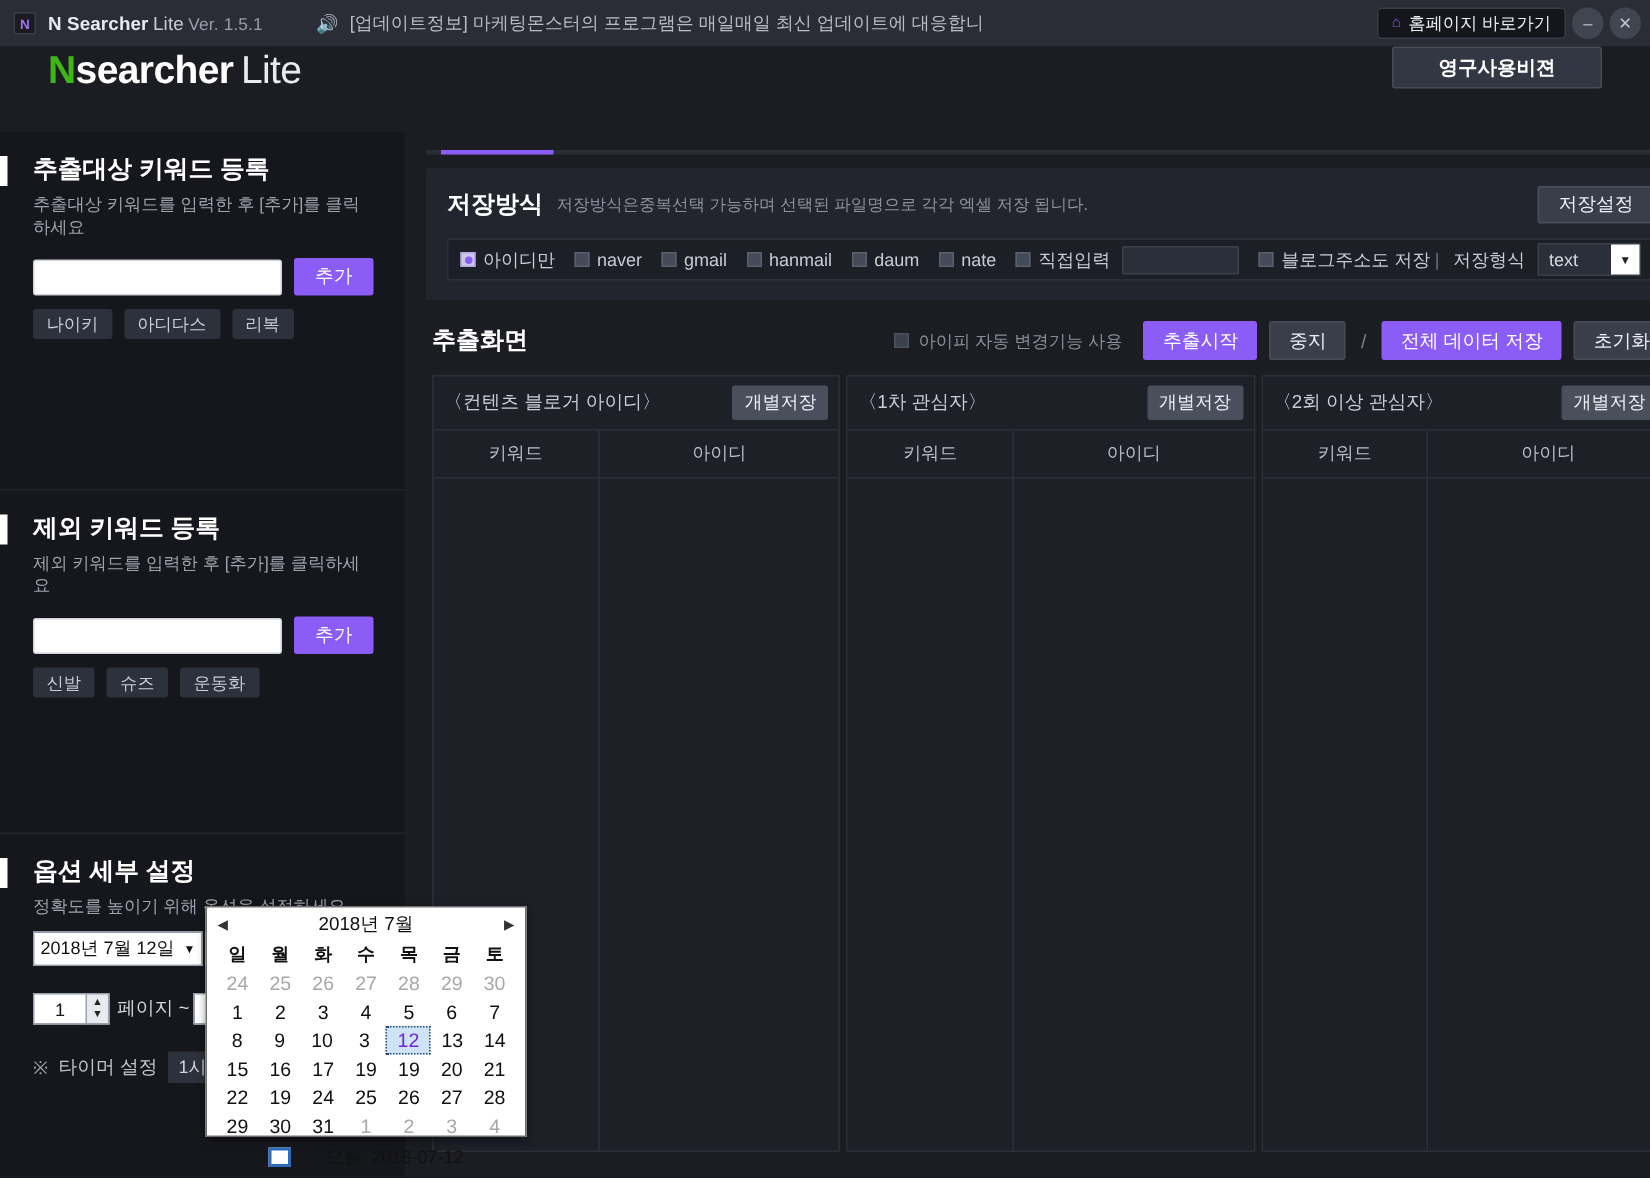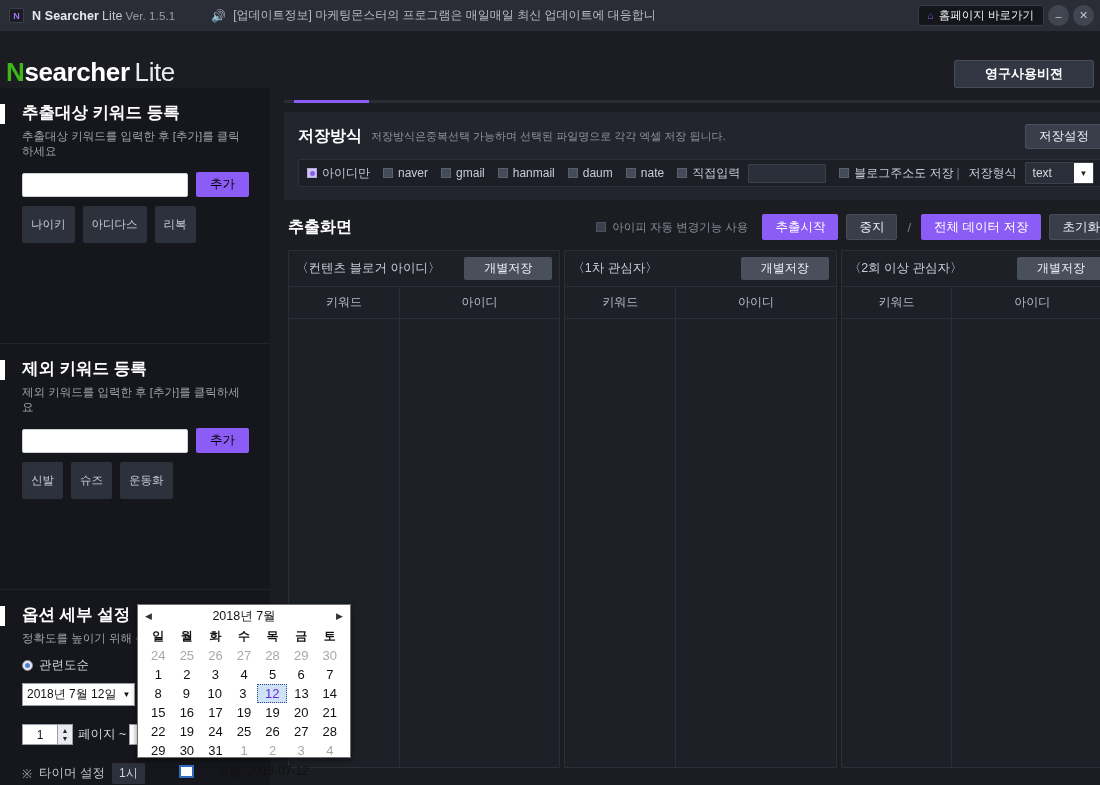--- a/index.html
+++ b/index.html
@@ -37,21 +37,21 @@
     height:21px;display:flex;align-items:center;gap:5px;padding:0 9px;
     font-size:11.5px;color:#eceef4;
   }
   .home-ico{color:#8b5cf6;font-size:10px;line-height:1}
   .win-btn{
     width:21px;height:21px;border-radius:50%;background:#41454f;
     color:#c2c5cf;font-size:11px;display:flex;align-items:center;justify-content:center;
   }
 
   
-  .brandbar{height:57px;background:#1b1d23;display:flex;align-items:flex-end;padding:0 6px;position:relative}
+  .brandbar{height:57px;background:#1b1d23;display:flex;align-items:flex-start;padding:0 32px;position:relative}
   .brand{font-size:26px;letter-spacing:-.4px;white-space:nowrap}
   .brand .n{color:#3fb618;font-weight:bold}
   .brand .searcher{color:#ffffff;font-weight:bold}
   .brand .lite{color:#e9ebf1;font-weight:normal;margin-left:5px}
   .brand-right{margin-left:auto;display:flex;align-items:center;gap:14px}
   .welcome{font-size:12.5px;color:#cfd2dc;white-space:nowrap}
   .welcome .hw{color:#a274f5;font-weight:bold;letter-spacing:.3px}
   .welcome .sep{color:#ffffff;margin:0 3px;font-weight:bold}
   .welcome .won{color:#a274f5;font-weight:bold}
   .license-btn{
@@ -70,26 +70,26 @@
   .accent{position:absolute;left:0;top:16px;width:5px;height:20px;background:#ffffff}
   .side-h{font-size:16.5px;font-weight:bold;color:#ffffff;margin:0 0 5px}
   .side-sub{font-size:11.5px;color:#9ea2ae;margin:0 0 13px}
   .inp-row{display:flex;gap:8px;align-items:center}
   .txt-inp{
     width:166px;height:24px;background:#ffffff;border:1px solid #cfd2d8;border-radius:2px;
     font-size:12px;color:#222;padding:0 5px;font-family:"Liberation Sans",sans-serif;
   }
   .add-btn{
     width:53px;height:25px;background:#8b5cf6;border:none;border-radius:2px;
-    color:#000000;font-size:12.5px;font-family:"Liberation Sans",sans-serif;
+    color:#ffffff;font-size:12.5px;font-family:"Liberation Sans",sans-serif;
     display:flex;align-items:center;justify-content:center;
   }
   .chips{display:flex;gap:8px;margin-top:9px;flex-wrap:wrap}
   .chip{
-    background:#2d313b;border-radius:2px;height:37px;padding:0 9px;
+    background:#2d313b;border-radius:2px;height:20px;padding:0 9px;
     display:flex;align-items:center;font-size:11.5px;color:#c9ccd6;
   }
   .side-div{height:1px;background:#22242b;margin:18px 0 0}
 
   
   .opt-row{display:flex;align-items:center;gap:0;margin-top:11px;font-size:12.5px;color:#d2d5de}
   .radio{
     width:11px;height:11px;border-radius:50%;background:#c9ccd4;
     border:1px solid #8a8d96;display:inline-flex;align-items:center;justify-content:center;
     margin-right:6px;flex:0 0 auto;
@@ -184,21 +184,21 @@
     background:#3a3e4a;border:1px solid #474c59;border-radius:2px;height:26px;padding:0 12px;
     display:flex;align-items:center;font-size:12.5px;color:#eceef4;font-family:"Liberation Sans",sans-serif;
   }
   .slash{color:#7a7e8a;font-size:13px;margin:0 2px}
 
   .cols{display:flex;gap:4px;margin-top:10px}
   .col{flex:1;background:#1d2027;border:1px solid #2b2f38;border-radius:1px;display:flex;flex-direction:column;height:518px}
   .col-head{display:flex;align-items:center;padding:6px 7px;border-bottom:1px solid #2b2f38}
   .col-title{font-size:12.5px;color:#c9ccd6}
   .col-btn{
-    margin-left:auto;background:#4a4f5c;border:none;border-radius:2px;height:23px;padding:0 20px;
+    margin-left:auto;background:#4a4f5c;border:none;border-radius:2px;height:23px;padding:0 8px;
     display:flex;align-items:center;font-size:12px;color:#eceef4;font-family:"Liberation Sans",sans-serif;
   }
   .col-grid{display:flex;border-bottom:1px solid #2b2f38}
   .gh{
     flex:1;text-align:center;font-size:12px;color:#b9bcc7;padding:7px 0;
   }
   .gh.kw{flex:0 0 41%;border-right:1px solid #2b2f38}
   .col-body{flex:1;display:flex}
   .cell-l{flex:0 0 41%;border-right:1px solid #2b2f38}
   .cell-r{flex:1}
@@ -294,30 +294,20 @@
     </div>
 
     <div style="height:72px"></div>
     <div class="side-div"></div>
 
     <div class="side-block">
       <div class="accent"></div>
       <div class="side-h">옵션 세부 설정</div>
       <div class="side-sub" style="margin-bottom:2px">정확도를 높이기 위해 옵션을 설정하세요</div>
 
-      <div class="opt-row">
-        <div class="opt-item" style="margin-right:60px">
-          <span class="radio on"></span>
-          <span>관련도순</span>
-        </div>
-        <div class="opt-item">
-          <span class="radio dark"></span>
-          <span>최신순</span>
-        </div>
-      </div>
 
 
       <div class="date-row">
         <div class="date-ctl">
           <span class="dtxt">2018년  7월 12일</span>
           <span class="caret">▼</span>
         </div>
         <div class="date-ctl focused" style="margin-left:2px;padding-right:0">
           <span class="dtxt">2018년  7월 12일</span>
           <span class="caret-box">▼</span>

